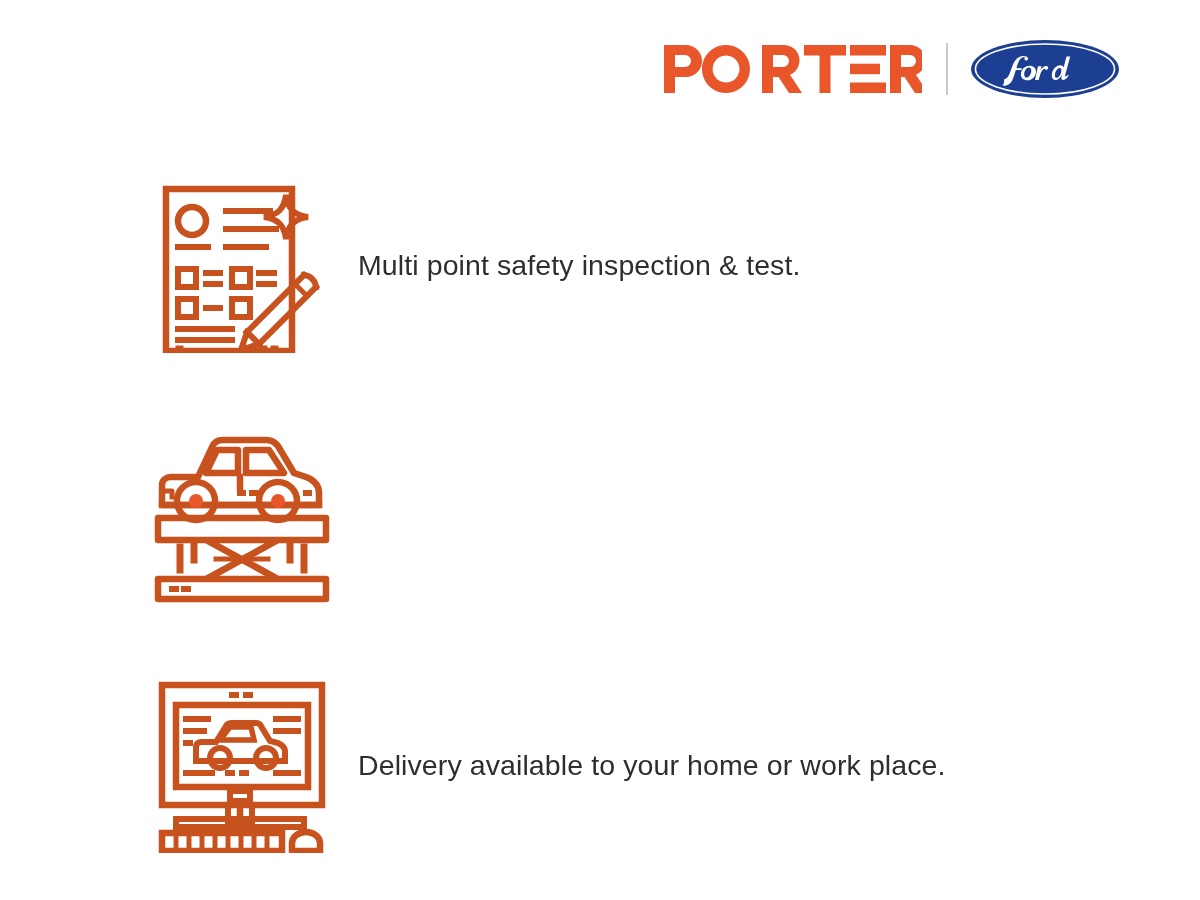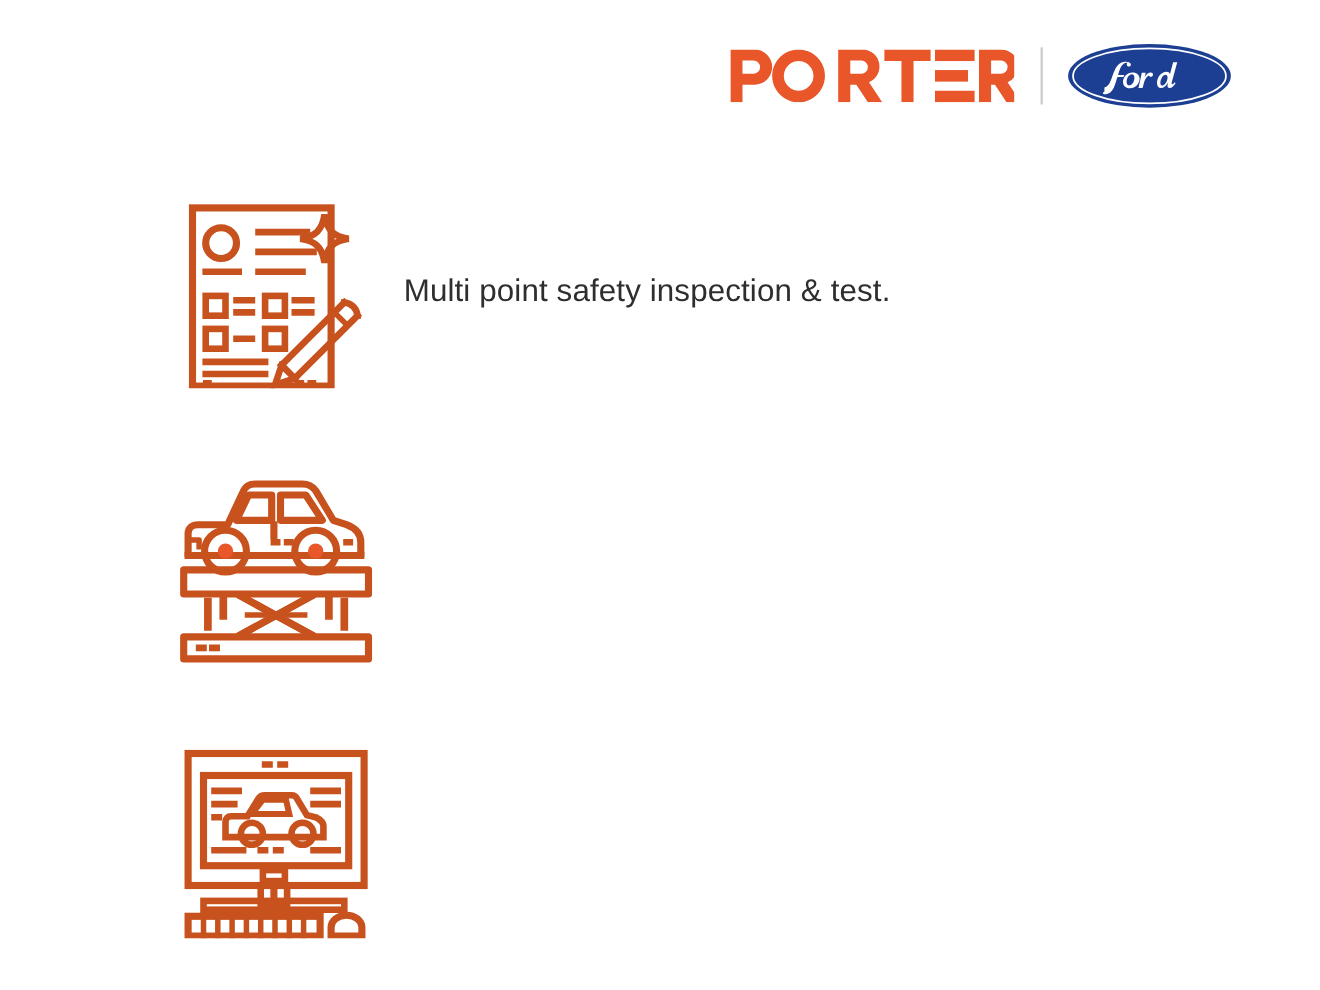--- a/index.html
+++ b/index.html
@@ -42,23 +42,22 @@
     margin: 0 22px 0 24px;
     flex: 0 0 auto;
   }
 
   .ford-oval { display: block; }
 
   
   .features {
     position: absolute;
     top: 140px;
-    left: 0;
+    left: 12px;
     width: 1044px;
-    padding-left: 21px;
   }
   .feature-row {
     display: flex;
     align-items: center;
     height: 250px;
     padding-left: 142px;
     box-sizing: border-box;
   }
   .feature-icon {
     flex: 0 0 auto;
@@ -320,15 +319,16 @@
             <line x1="74" y1="156" x2="74" y2="174"></line>
             <line x1="87" y1="156" x2="87" y2="174"></line>
             <line x1="100" y1="156" x2="100" y2="174"></line>
             <line x1="113" y1="156" x2="113" y2="174"></line>
           </g>
 
           <path d="M138 174 L138 166 A14 11 0 0 1 166 166 L166 174 Z"></path>
         </g>
       </svg>
     </div>
+    <div class="feature-text">Delivery available to your home or work place.</div>
   </div>
 
 </div>
 
 </body></html>

